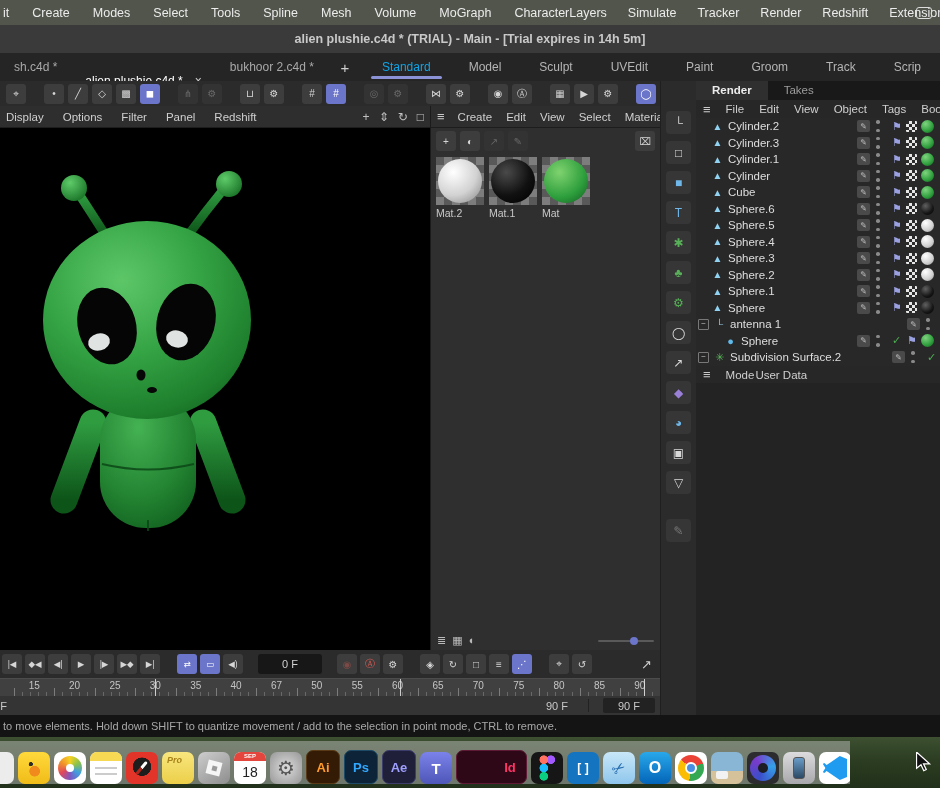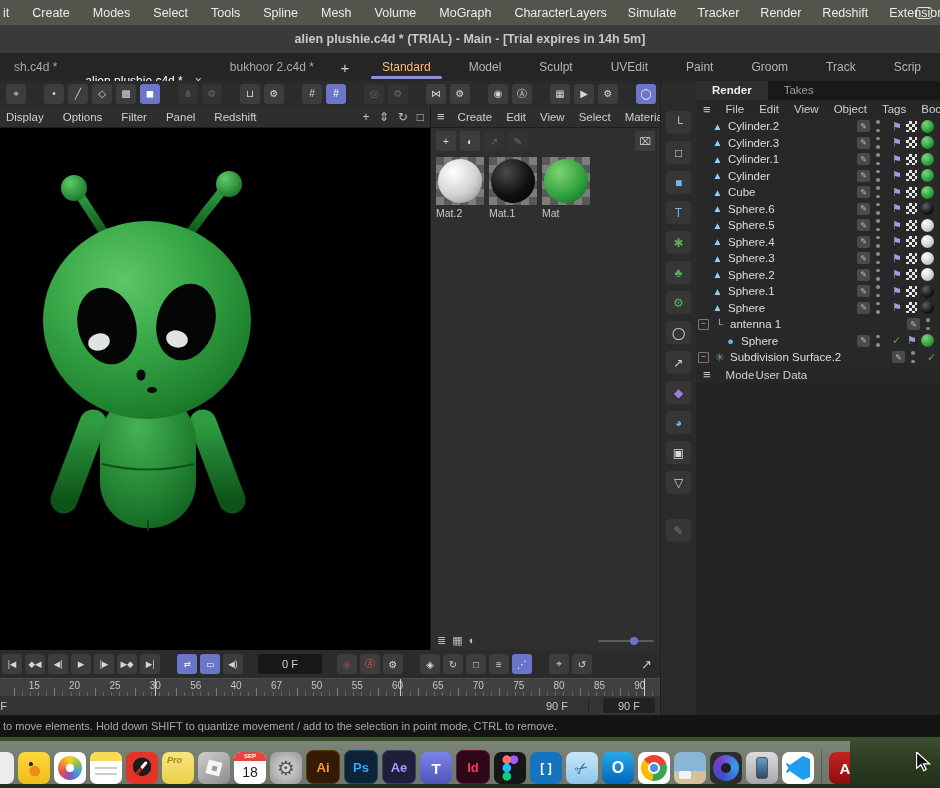--- a/index.html
+++ b/index.html
@@ -22,21 +22,21 @@
             text-align:center;line-height:28px;font-size:12.5px;font-weight:bold;color:#c9c9c9;}
 
   
   #tabrow{top:53px;left:0;width:940px;height:28px;background:#252525;display:flex;align-items:stretch;}
   .doctab{display:flex;align-items:center;padding:0 14px;font-size:12px;color:#a9a9a9;white-space:nowrap;}
   .doctab.active{background:#0e0e0e;color:#fff;margin-top:28px;}
   .doctab .close{margin-left:12px;color:#cfcfcf;font-size:12px;}
   .newtab{width:34px;display:flex;align-items:center;justify-content:center;color:#cfcfcf;font-size:15px;}
   #layouttabs{margin-left:auto;display:flex;align-items:stretch;}
   .laytab{display:flex;align-items:center;padding:0 19px;font-size:12px;color:#b5b5b5;position:relative;white-space:nowrap;}
-  .laytab.active{color:#fdba74;}
+  .laytab.active{color:#0ea5e9;}
   .laytab.active::after{content:"";position:absolute;left:8px;right:8px;bottom:2px;height:3px;background:#8b93d6;border-radius:2px;}
 
   
   #toolbar{top:81px;left:0;width:660px;height:25px;background:#2b2b2b;display:flex;align-items:center;
            padding-left:6px;gap:4px;box-sizing:border-box;}
   .tbtn{width:20px;height:20px;background:#3d3d3d;border-radius:3px;color:#d6d6d6;font-size:10px;
         display:flex;align-items:center;justify-content:center;flex:none;}
   .tbtn.on{background:#6b75c9;color:#fff;}
   .tbtn.dim{color:#686868;background:#333;}
   .tbtn.red{color:#e05b52;}
@@ -172,21 +172,21 @@
   .t-cal{background:#fff;flex-direction:column;}
   .t-cal .sub{position:absolute;top:0;left:0;right:0;height:9px;border-radius:7px 7px 0 0;background:#e4453c;
               color:#fff;font-size:6px;line-height:9px;text-align:center;font-weight:bold;}
   .t-cal .glyph{margin-top:7px;font-size:14px;color:#222;font-weight:normal;}
   .t-settings{background:radial-gradient(#dcdcdc,#969696);}
   .t-settings .glyph{font-size:20px;color:#555;font-weight:normal;}
   .t-ai{background:#331b05;border:1px solid #5a3a14;}  .t-ai .glyph{color:#ff9a2e;font-size:13px;}
   .t-ps{background:#0d2438;border:1px solid #1d4a66;}  .t-ps .glyph{color:#31a8ff;font-size:13px;}
   .t-ae{background:#1f1f3a;border:1px solid #3d3d6b;}  .t-ae .glyph{color:#9f9fff;font-size:13px;}
   .t-teams{background:linear-gradient(#7b83eb,#4e56b8);} .t-teams .glyph{color:#fff;font-size:15px;}
-  .t-id{background:#2e0816;border:1px solid #5e1a35;}  .t-id .glyph{color:#ff3366;font-size:13px;}
+  .t-id{background:#2e0816;border:1px solid #5e1a35;padding-left:37px;}  .t-id .glyph{color:#ff3366;font-size:13px;}
   .t-figma{background:#161616;}
   .t-figma::before{content:"";position:absolute;inset:0;
     background:radial-gradient(circle at 40% 24%,#ff7262 4px,transparent 4.6px),
                radial-gradient(circle at 62% 24%,#a259ff 4px,transparent 4.6px),
                radial-gradient(circle at 40% 50%,#1abcfe 4px,transparent 4.6px),
                radial-gradient(circle at 40% 76%,#0acf83 4px,transparent 4.6px);}
   .t-brackets{background:#1474bf;} .t-brackets .glyph{color:#fff;font-size:12px;}
   .t-scissors{background:linear-gradient(#c8e7f8,#8fc6ec);} .t-scissors .glyph{color:#2a6fb0;font-size:16px;transform:rotate(-35deg);font-weight:normal;}
   .t-outlook{background:linear-gradient(#28a8ea,#0364b8);} .t-outlook .glyph{color:#fff;font-size:16px;}
   .t-chrome{background:#fff;}
@@ -851,21 +851,21 @@
 </div>
 
 <div id="ruler" class="abs">
   <div class="ticks"></div>
   <div class="labels">
 
   <span>15</span>
       <span>20</span>
       <span>25</span>
       <span>30</span>
-      <span>56</span>
+      <span>35</span>
       <span>40</span>
       <span>67</span>
       <span>50</span>
       <span>55</span>
       <span>60</span>
       <span>65</span>
       <span>70</span>
       <span>75</span>
       <span>80</span>
       <span>85</span>

